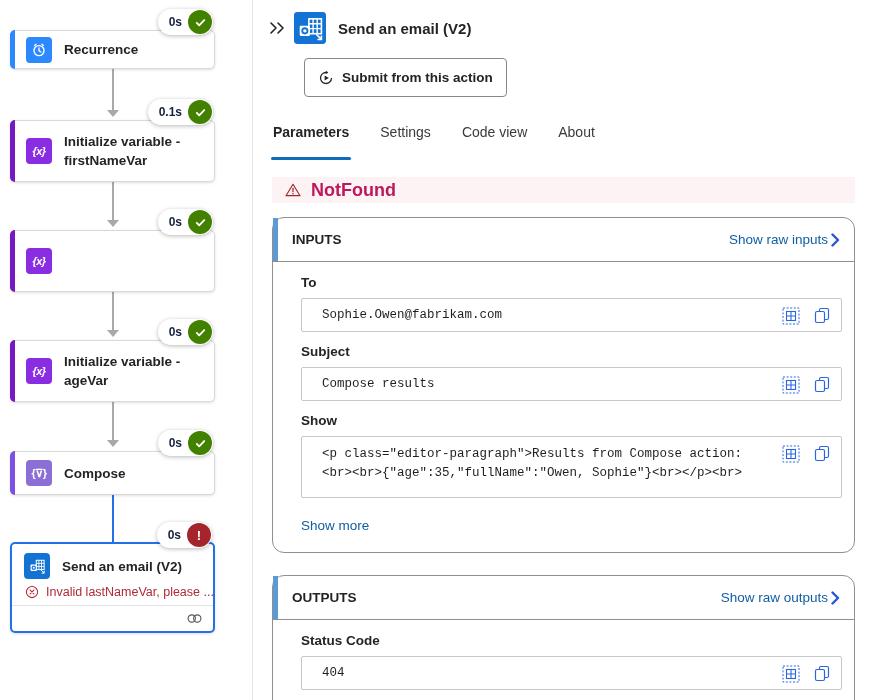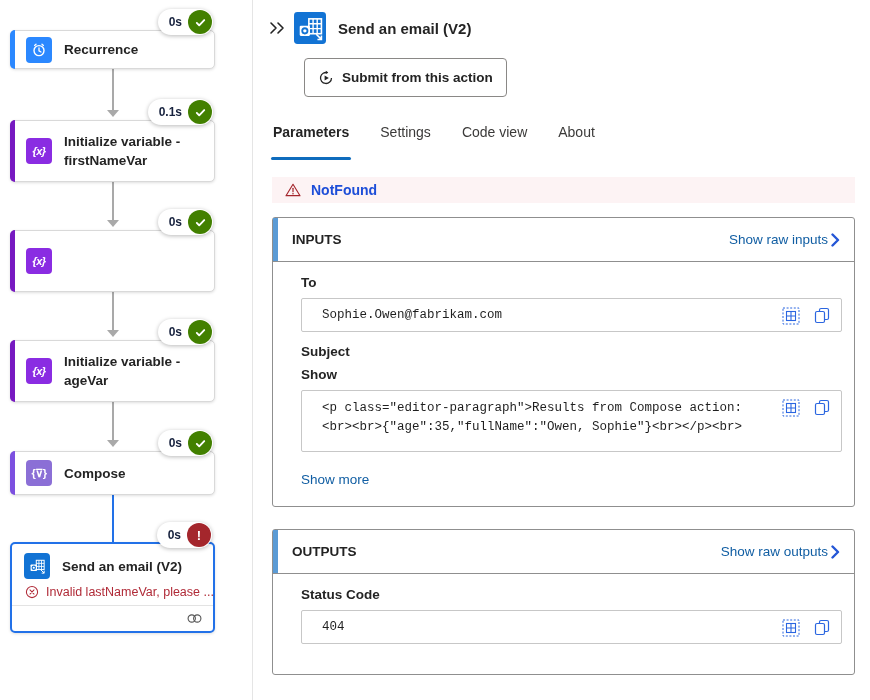--- a/index.html
+++ b/index.html
@@ -52,23 +52,23 @@
     font-size:13.5px; font-weight:700; color:#242424; cursor:pointer; }
 
   .tabs { display:flex; gap:31px; margin-top:27px; padding-left:1px; }
   .tab { font-size:14px; color:#3b3a39; cursor:pointer; position:relative; padding-bottom:20px;text-align:center; }
   .tab.active { font-weight:700; color:#242424; }
   .tab.active::after { content:""; position:absolute; left:-2px; right:-2px; bottom:0; height:3px;
     background:#0f6cbd; border-radius:2px; }
 
   .banner { margin-top:17px; height:26px; background:#fdf3f4; display:flex; align-items:center;
     gap:10px; padding-left:13px; }
-  .banner-text { font-size:14px; font-weight:700; color:#1d4ed8; }
-
-  .card { border:1px solid #8f8f8f; border-radius:3px; margin-top:14px; background:#fff; position:relative; }
+  .banner-text { font-size:18px; font-weight:700; color:#be185d; }
+
+  .card { border:1px solid #8f8f8f; border-radius:12px; margin-top:14px; background:#fff; position:relative; }
   .card-header { position:relative; height:44px; border-bottom:1px solid #8f8f8f; display:flex;
     align-items:center; justify-content:space-between; padding:0 13px 0 19px; }
   .card-header .accent-bar { position:absolute; left:0; top:0; bottom:0; width:5px; background:#5b9bd5; }
   .card-title { font-size:13.5px; font-weight:700; color:#232323; }
   .raw-link { display:flex; align-items:center; gap:2px; cursor:pointer; }
   .raw-link span { font-size:13.5px; color:#115ea3; }
   .card-body { padding:13px 12px 18px 28px; }
   .field-label { font-size:13.5px; font-weight:700; color:#242424; margin-bottom:8px; }
   .field-box { position:relative; border:1px solid #c7c7c7; border-radius:2px; min-height:34px;
     display:flex; align-items:center; padding:0 80px 0 20px; margin-bottom:12px;
@@ -293,20 +293,38 @@
               </span>
             <span>
                 <svg width="16" height="17" viewBox="0 0 16 17">
                   <rect x="5.5" y="1.5" width="9" height="11" rx="1.5" fill="none" stroke="#2b66e0" stroke-width="1.2"></rect>
                   <rect x="1.5" y="4.5" width="9" height="11" rx="1.5" fill="#fff" stroke="#2b66e0" stroke-width="1.2"></rect>
                 </svg>
               </span>
           </span>
         </div>
         <div class="field-label">Subject</div>
+        <div class="field-box">
+          <span>Compose results</span>
+          <span class="icons">
+            <span>
+                <svg width="18" height="18" viewBox="0 0 18 18">
+                  <rect x="1" y="1" width="16" height="16" fill="none" stroke="#2b66e0" stroke-width="1" stroke-dasharray="2 1.6"></rect>
+                  <rect x="4.5" y="4.5" width="9" height="9" fill="none" stroke="#2b66e0" stroke-width="1.1"></rect>
+                  <path d="M4.5 9 H13.5 M9 4.5 V13.5" stroke="#2b66e0" stroke-width="1.1"></path>
+                </svg>
+              </span>
+            <span>
+                <svg width="16" height="17" viewBox="0 0 16 17">
+                  <rect x="5.5" y="1.5" width="9" height="11" rx="1.5" fill="none" stroke="#2b66e0" stroke-width="1.2"></rect>
+                  <rect x="1.5" y="4.5" width="9" height="11" rx="1.5" fill="#fff" stroke="#2b66e0" stroke-width="1.2"></rect>
+                </svg>
+              </span>
+          </span>
+        </div>
         <div class="field-label">Show</div>
         <div class="field-box multi">
           <span>&lt;p class="editor-paragraph"&gt;Results from Compose action: &lt;br&gt;&lt;br&gt;{"age":35,"fullName":"Owen, Sophie"}&lt;br&gt;&lt;/p&gt;&lt;br&gt;</span>
           <span class="icons">
             <span>
                 <svg width="18" height="18" viewBox="0 0 18 18">
                   <rect x="1" y="1" width="16" height="16" fill="none" stroke="#2b66e0" stroke-width="1" stroke-dasharray="2 1.6"></rect>
                   <rect x="4.5" y="4.5" width="9" height="9" fill="none" stroke="#2b66e0" stroke-width="1.1"></rect>
                   <path d="M4.5 9 H13.5 M9 4.5 V13.5" stroke="#2b66e0" stroke-width="1.1"></path>
                 </svg>

